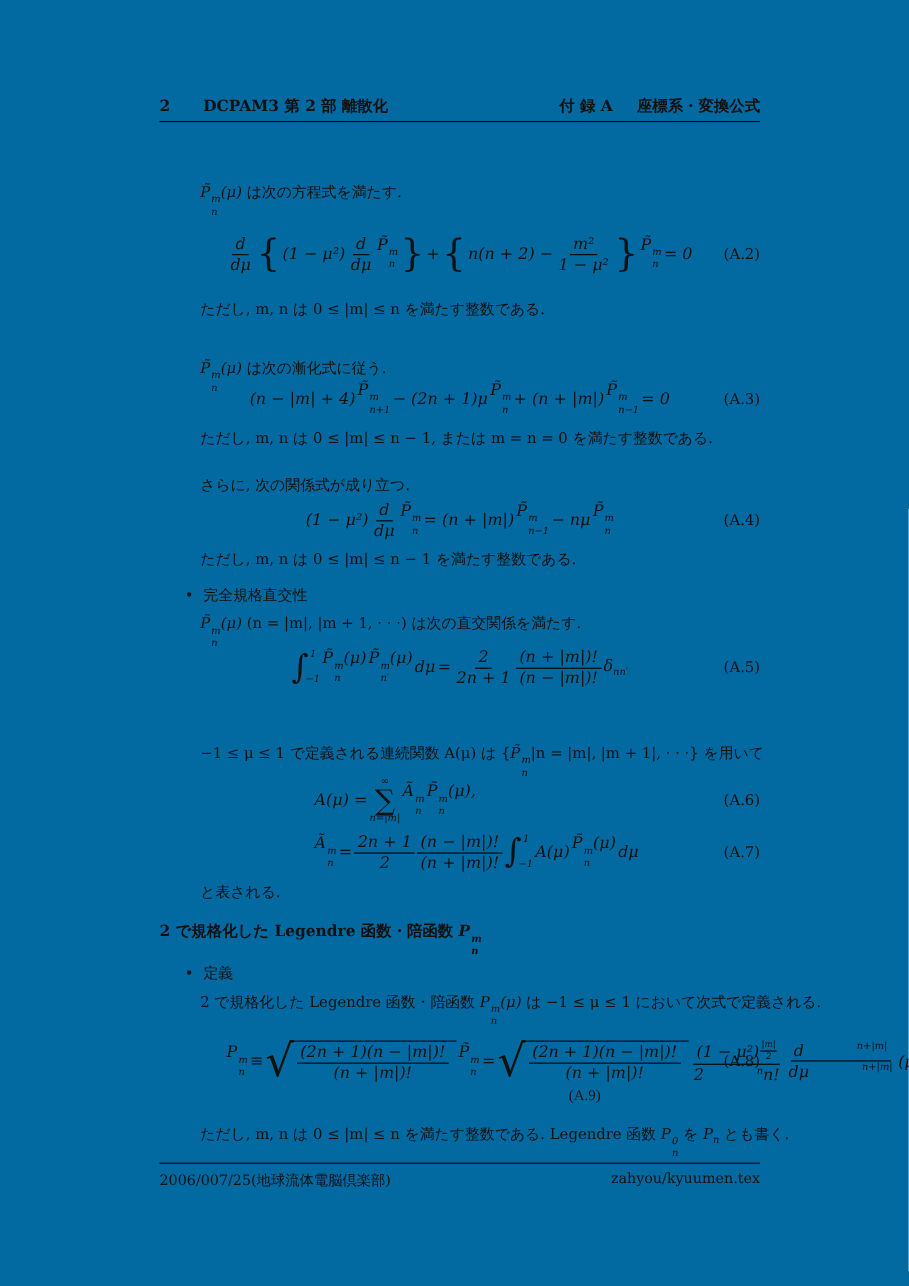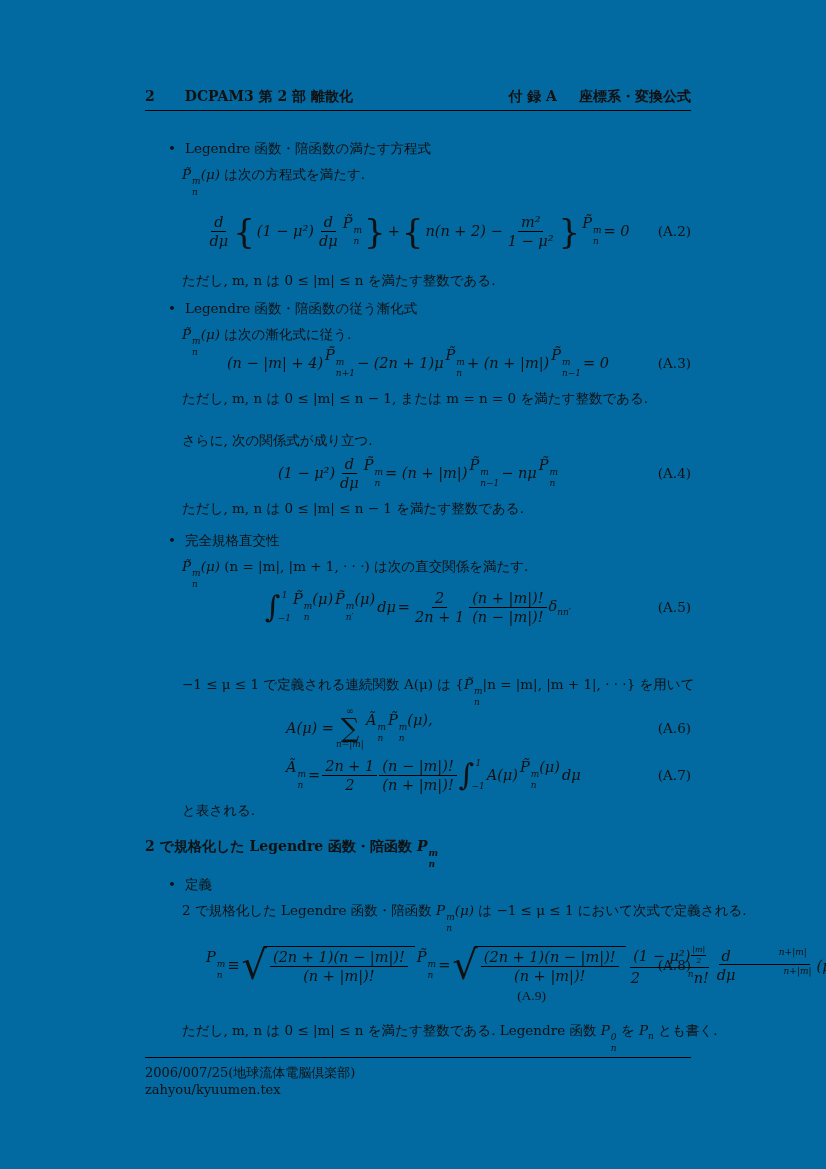--- a/index.html
+++ b/index.html
@@ -9,21 +9,21 @@
   .content{position:absolute;left:145px;top:0;width:546px;height:1169px;}
 
   
   .hdr{position:absolute;top:88px;left:0;width:100%;display:flex;justify-content:space-between;
        font-weight:bold;font-size:14px;}
   .hdr .num{margin-right:30px;}
   .hdr .rlabel{margin-right:22px;}
   .hrule{position:absolute;top:110px;left:0;width:100%;border-top:1.3px solid #000;}
   .frule{position:absolute;top:1057px;left:0;width:100%;border-top:1px solid #000;}
   .ftr{position:absolute;top:1064px;left:0;width:100%;display:flex;justify-content:space-between;
-       font-size:13px;flex-direction:column;}
+       font-size:13px;}
 
   
   .line{position:absolute;font-size:13.5px;white-space:nowrap;font-style:normal;}
   .dot{margin-right:9px;}
   .h2{font-size:14px;font-weight:bold;}
 
   
   .imath{font-style:italic;font-family:"DejaVu Serif",serif;}
   .eq{position:absolute;left:0;width:546px;display:flex;justify-content:center;align-items:center;
       font-family:"DejaVu Serif",serif;font-style:italic;font-size:14.5px;}
@@ -67,23 +67,20 @@
   <div class="hdr">
     <span>
       <span class="num">2</span><span>DCPAM3 第 2 部 離散化</span>
     </span>
     <span>
       <span class="rlabel">付 録 A</span><span>座標系・変換公式</span>
     </span>
   </div>
   <div class="hrule"></div>
 
-  <div class="line" style="left:23px;top:140px">
-    <span class="dot">•</span><span>Legendre 函数・陪函数の満たす方程式</span>
-  </div>
   <div class="line" style="left:37px;top:166px">
     <span class="imath"><span>P̃</span><span class="ss">
             <span>m</span>
             <span>n</span>
           </span><span>(μ)</span></span><span> は次の方程式を満たす.</span>
   </div>
 
   <div class="eq" style="top:200px;height:62px">
     <span class="row">
       <span class="fr">
@@ -113,23 +110,20 @@
               <span>m</span>
               <span>n</span>
             </span></span>
       <span>= 0</span>
     </span>
     <span class="eqlabel">(A.2)</span>
   </div>
 
   <div class="line" style="left:37px;top:272px">ただし, m, n は 0 ≤ |m| ≤ n を満たす整数である.</div>
 
-  <div class="line" style="left:23px;top:300px">
-    <span class="dot">•</span><span>Legendre 函数・陪函数の従う漸化式</span>
-  </div>
   <div class="line" style="left:37px;top:326px">
     <span class="imath"><span>P̃</span><span class="ss">
             <span>m</span>
             <span>n</span>
           </span><span>(μ)</span></span><span> は次の漸化式に従う.</span>
   </div>
 
   <div class="eq" style="top:348px;height:30px">
     <span class="row">
       <span>(n − |m| + 4)</span>

